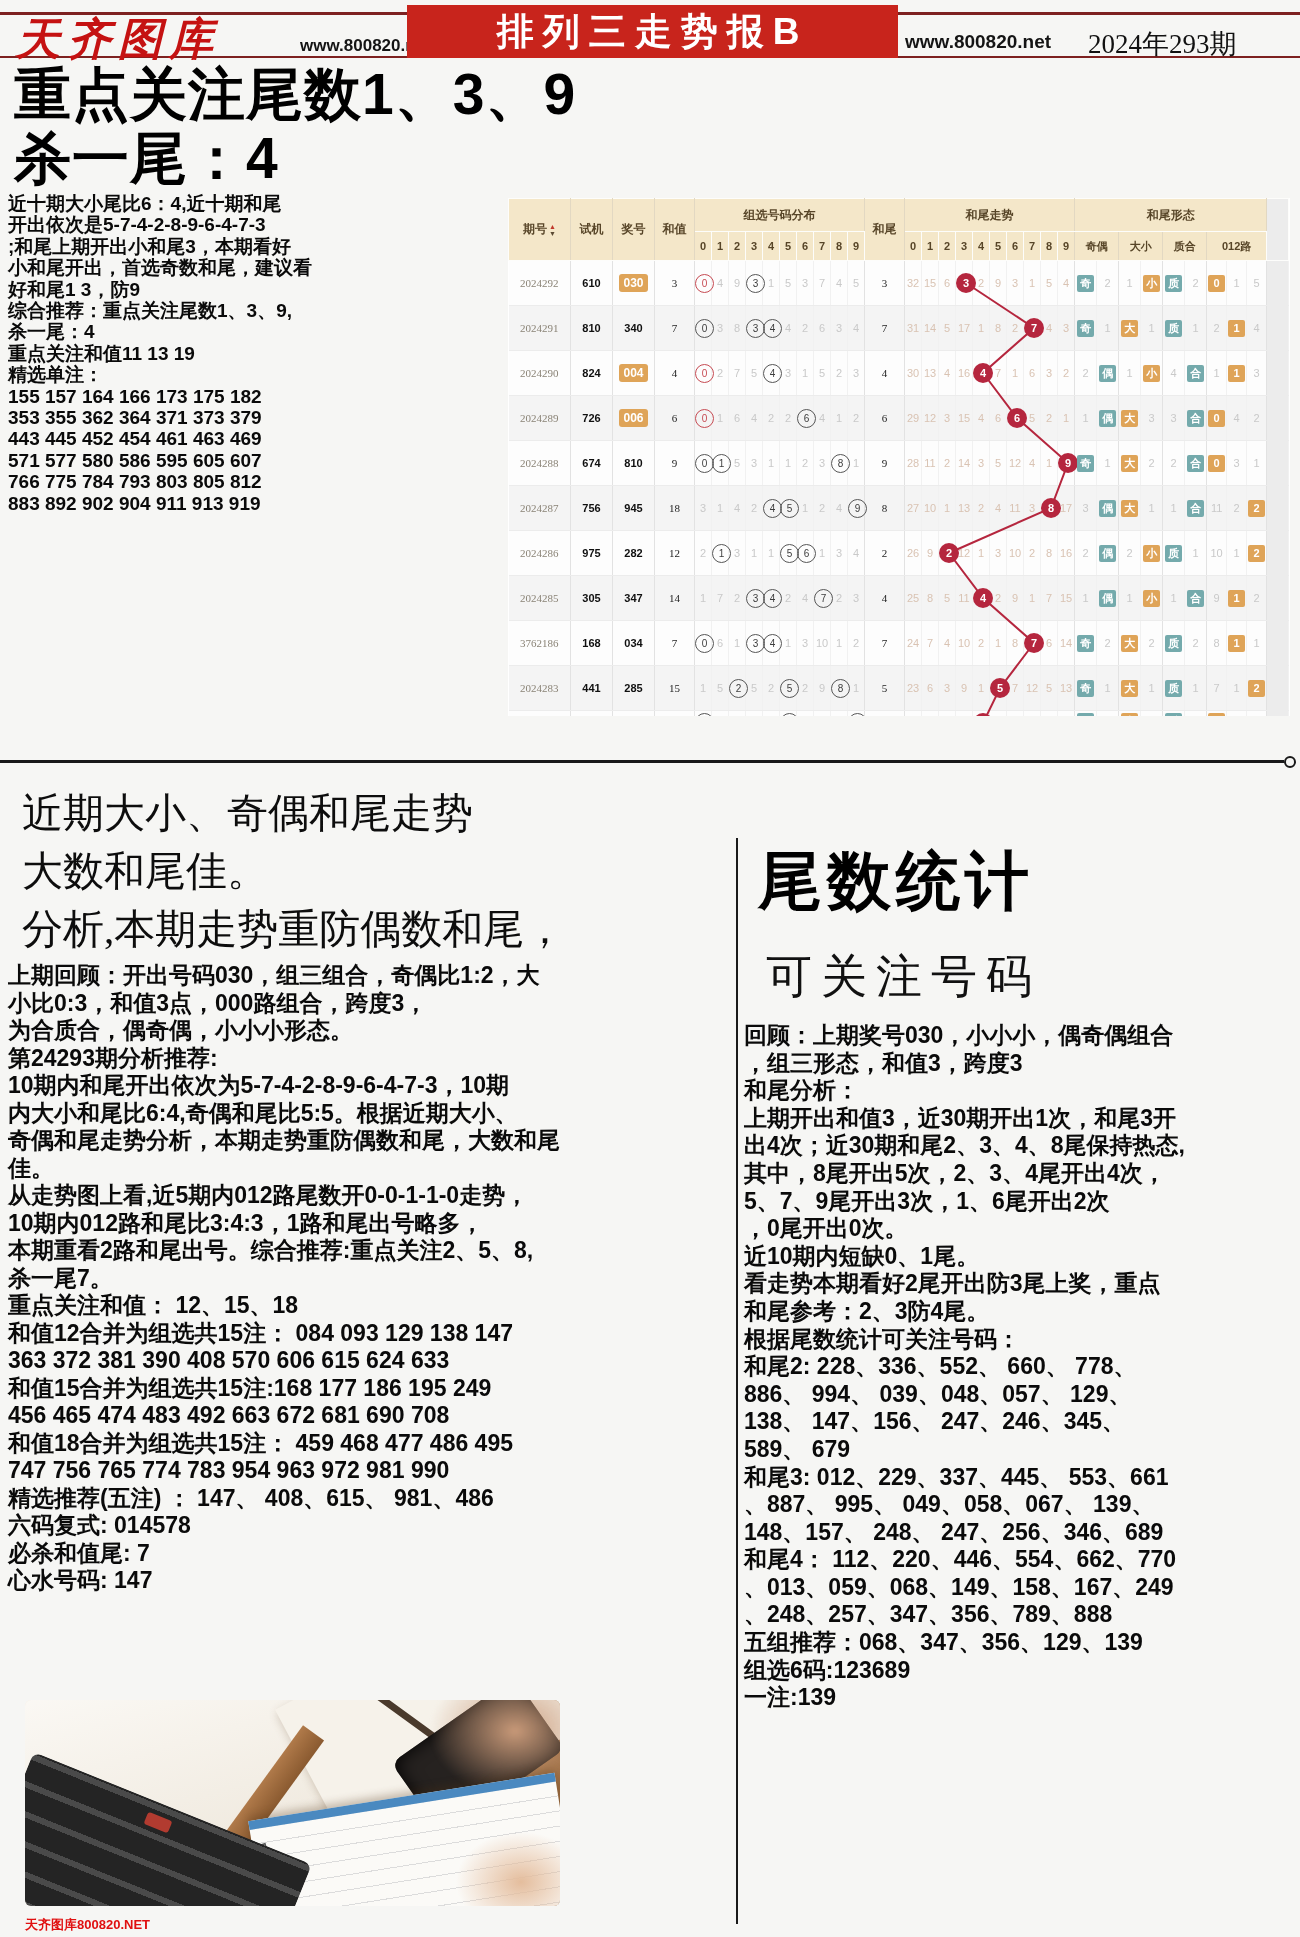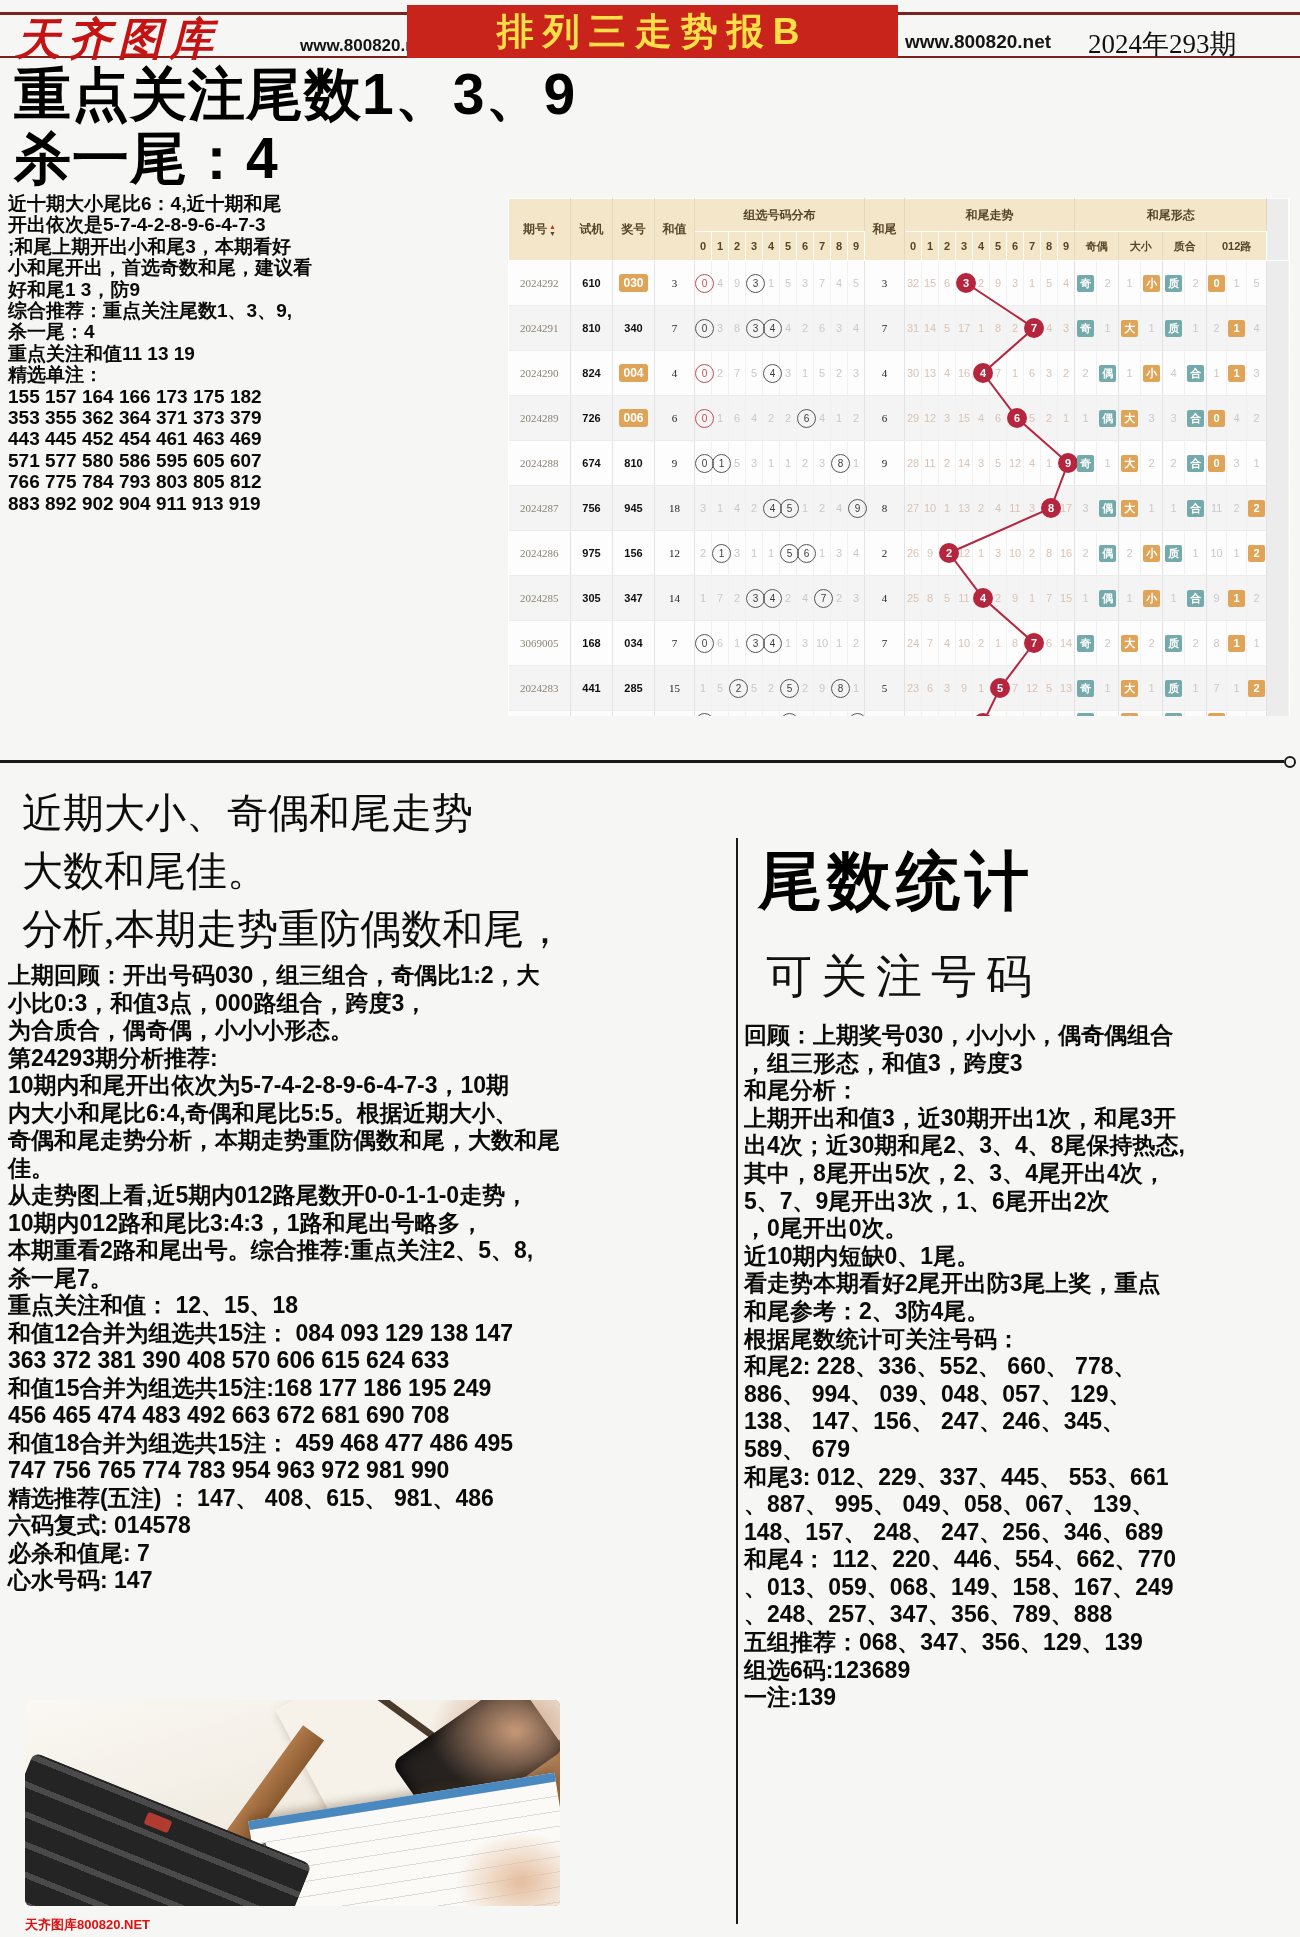--- a/index.html
+++ b/index.html
@@ -5,21 +5,21 @@
   html,body{margin:0;padding:0;background:#e9e9e7;}
   .page{position:relative;width:1300px;height:1937px;background:#f6f6f4;overflow:hidden;
         font-family:"Liberation Sans",sans-serif;margin:0 auto;}
   
   .rule{position:absolute;background:#7d2120;}
   .rule.t1{left:0;top:12px;width:1300px;height:3px;}
   .rule.t2{left:0;top:56px;width:1300px;height:2px;}
   .logo{position:absolute;left:16px;top:10px;font-family:"Liberation Serif",serif;font-weight:bold;
         font-style:italic;font-size:44px;color:#c51212;letter-spacing:7px;}
   .logo-url{position:absolute;left:300px;top:36px;font-size:17px;font-weight:bold;color:#141414;}
-  .banner{position:absolute;left:407px;top:5px;width:491px;height:53px;background:#c8241c;color:#fde047;
+  .banner{position:absolute;left:407px;top:5px;width:491px;height:53px;background:#c8241c;color:#ffffff;
           display:flex;align-items:center;justify-content:center;font-size:37px;font-weight:bold;letter-spacing:9px;}
   .site2{position:absolute;left:905px;top:31px;font-size:19px;font-weight:bold;color:#141414;}
   .issue{position:absolute;left:1088px;top:26px;font-size:27px;color:#111;font-family:"Liberation Serif",serif;}
   
   .headline{position:absolute;left:14px;top:62px;font-size:57px;line-height:64px;font-weight:900;
             color:#000;letter-spacing:1px;white-space:nowrap;}
   
   .left-par{position:absolute;left:8px;top:193px;width:500px;font-size:19px;line-height:21.4px;
             font-weight:bold;color:#0a0a0a;white-space:pre;}
   
@@ -422,21 +422,21 @@
             <td class="miss">1</td>
             <td class="gsep"><span class="badge teal">合</span></td>
             <td class="miss">11</td>
             <td class="miss">2</td>
             <td class="gsep"><span class="badge orange">2</span></td>
             <td class="c-fill"></td>
           </tr>
           <tr>
             <td class="c-qh gsep">2024286</td>
             <td class="c-sj gsep">975</td>
-            <td class="c-jh gsep">156</td>
+            <td class="c-jh gsep">282</td>
             <td class="c-hz gsep">12</td>
             <td class="miss">2</td>
             <td><span class="circ">1</span></td>
             <td class="miss">3</td>
             <td class="miss">1</td>
             <td class="miss">1</td>
             <td><span class="circ">5</span></td>
             <td><span class="circ">6</span></td>
             <td class="miss">1</td>
             <td class="miss">3</td>
@@ -494,21 +494,21 @@
             <td class="miss">1</td>
             <td class="gsep"><span class="badge orange">小</span></td>
             <td class="miss">1</td>
             <td class="gsep"><span class="badge teal">合</span></td>
             <td class="miss">9</td>
             <td><span class="badge orange">1</span></td>
             <td class="gsep miss">2</td>
             <td class="c-fill"></td>
           </tr>
           <tr>
-            <td class="c-qh gsep">3069005</td>
+            <td class="c-qh gsep">3762186</td>
             <td class="c-sj gsep">168</td>
             <td class="c-jh gsep">034</td>
             <td class="c-hz gsep">7</td>
             <td><span class="circ">0</span></td>
             <td class="miss">6</td>
             <td class="miss">1</td>
             <td><span class="circ">3</span></td>
             <td><span class="circ">4</span></td>
             <td class="miss">1</td>
             <td class="miss">3</td>

